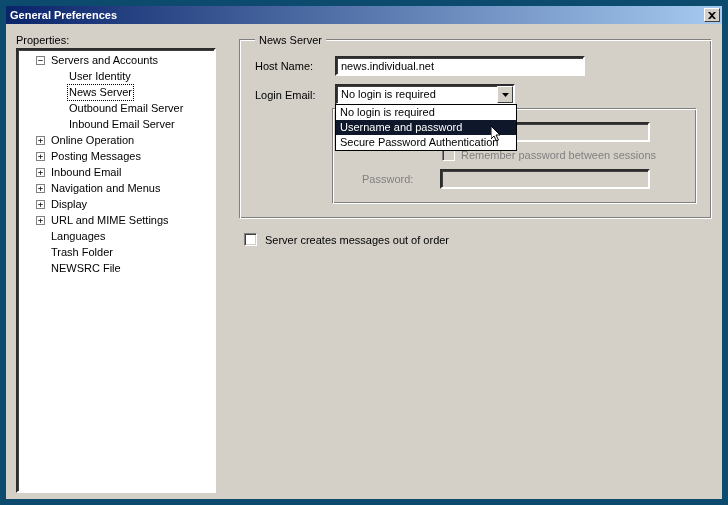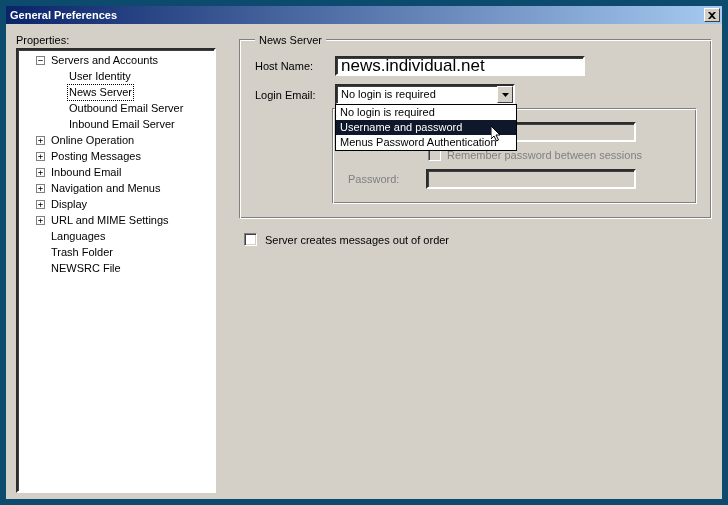--- a/index.html
+++ b/index.html
@@ -94,21 +94,21 @@
   }
   .formrow { display:flex; align-items:center; margin-bottom: 8px; position:relative;}
   .formrow label { width: 80px; }
   .txt {
     height:20px;
     background:#fff;
     border:2px inset #fff;
     border-top-color:#808080; border-left-color:#808080;
     box-shadow: inset 1px 1px 0 #404040;
     padding: 2px 4px;
-    font-family:inherit; font-size:17px;
+    font-family:inherit; font-size:11px;
   }
   .hostinput { width: 250px; }
   .combo {
     width:180px; height:21px;
     background:#fff;
     border:2px inset #fff;
     border-top-color:#808080; border-left-color:#808080;
     box-shadow: inset 1px 1px 0 #404040;
     display:flex; align-items:stretch;
     position:relative;
@@ -128,21 +128,21 @@
     background:#fff;
     border:1px solid #000;
     z-index:50;
   }
   .dropdown .opt { padding:1px 4px; height:15px; line-height:13px; cursor:default;}
   .dropdown .opt.hl { background:#0f172a; color:#fff; }
 
   .subgroup {
     border:1px solid #fff;
     box-shadow: -1px -1px 0 #808080, inset -1px -1px 0 #808080;
-    padding:12px 14px 14px 14px;
+    padding:12px 14px 14px 28px;
     margin-left:78px;
     margin-top:4px;
     color:#808080;
   }
   .sg-row { display:flex; align-items:center; margin-bottom:6px;}
   .sg-row .sg-label { width:74px; text-align:left; margin-right:4px;}
   .sg-input {
     width:210px; height:20px;
     border:2px inset #fff;
     border-top-color:#808080; border-left-color:#808080;
@@ -304,21 +304,21 @@
           <div class="combo">
             <div class="ctext">No login is required</div>
             <div class="cbtn">
               <svg width="7" height="4">
                   <path d="M0 0 L7 0 L3.5 4 Z" fill="#000"></path>
                 </svg>
             </div>
             <div class="dropdown">
               <div class="opt">No login is required</div>
               <div class="opt hl">Username and password</div>
-              <div class="opt">Menus Password Authentication</div>
+              <div class="opt">Secure Password Authentication</div>
             </div>
           </div>
         </div>
 
         <div class="subgroup">
           <div class="sg-row">
             <div class="sg-label">Username:</div>
             <div class="sg-input"></div>
           </div>
           <div class="chkline">

